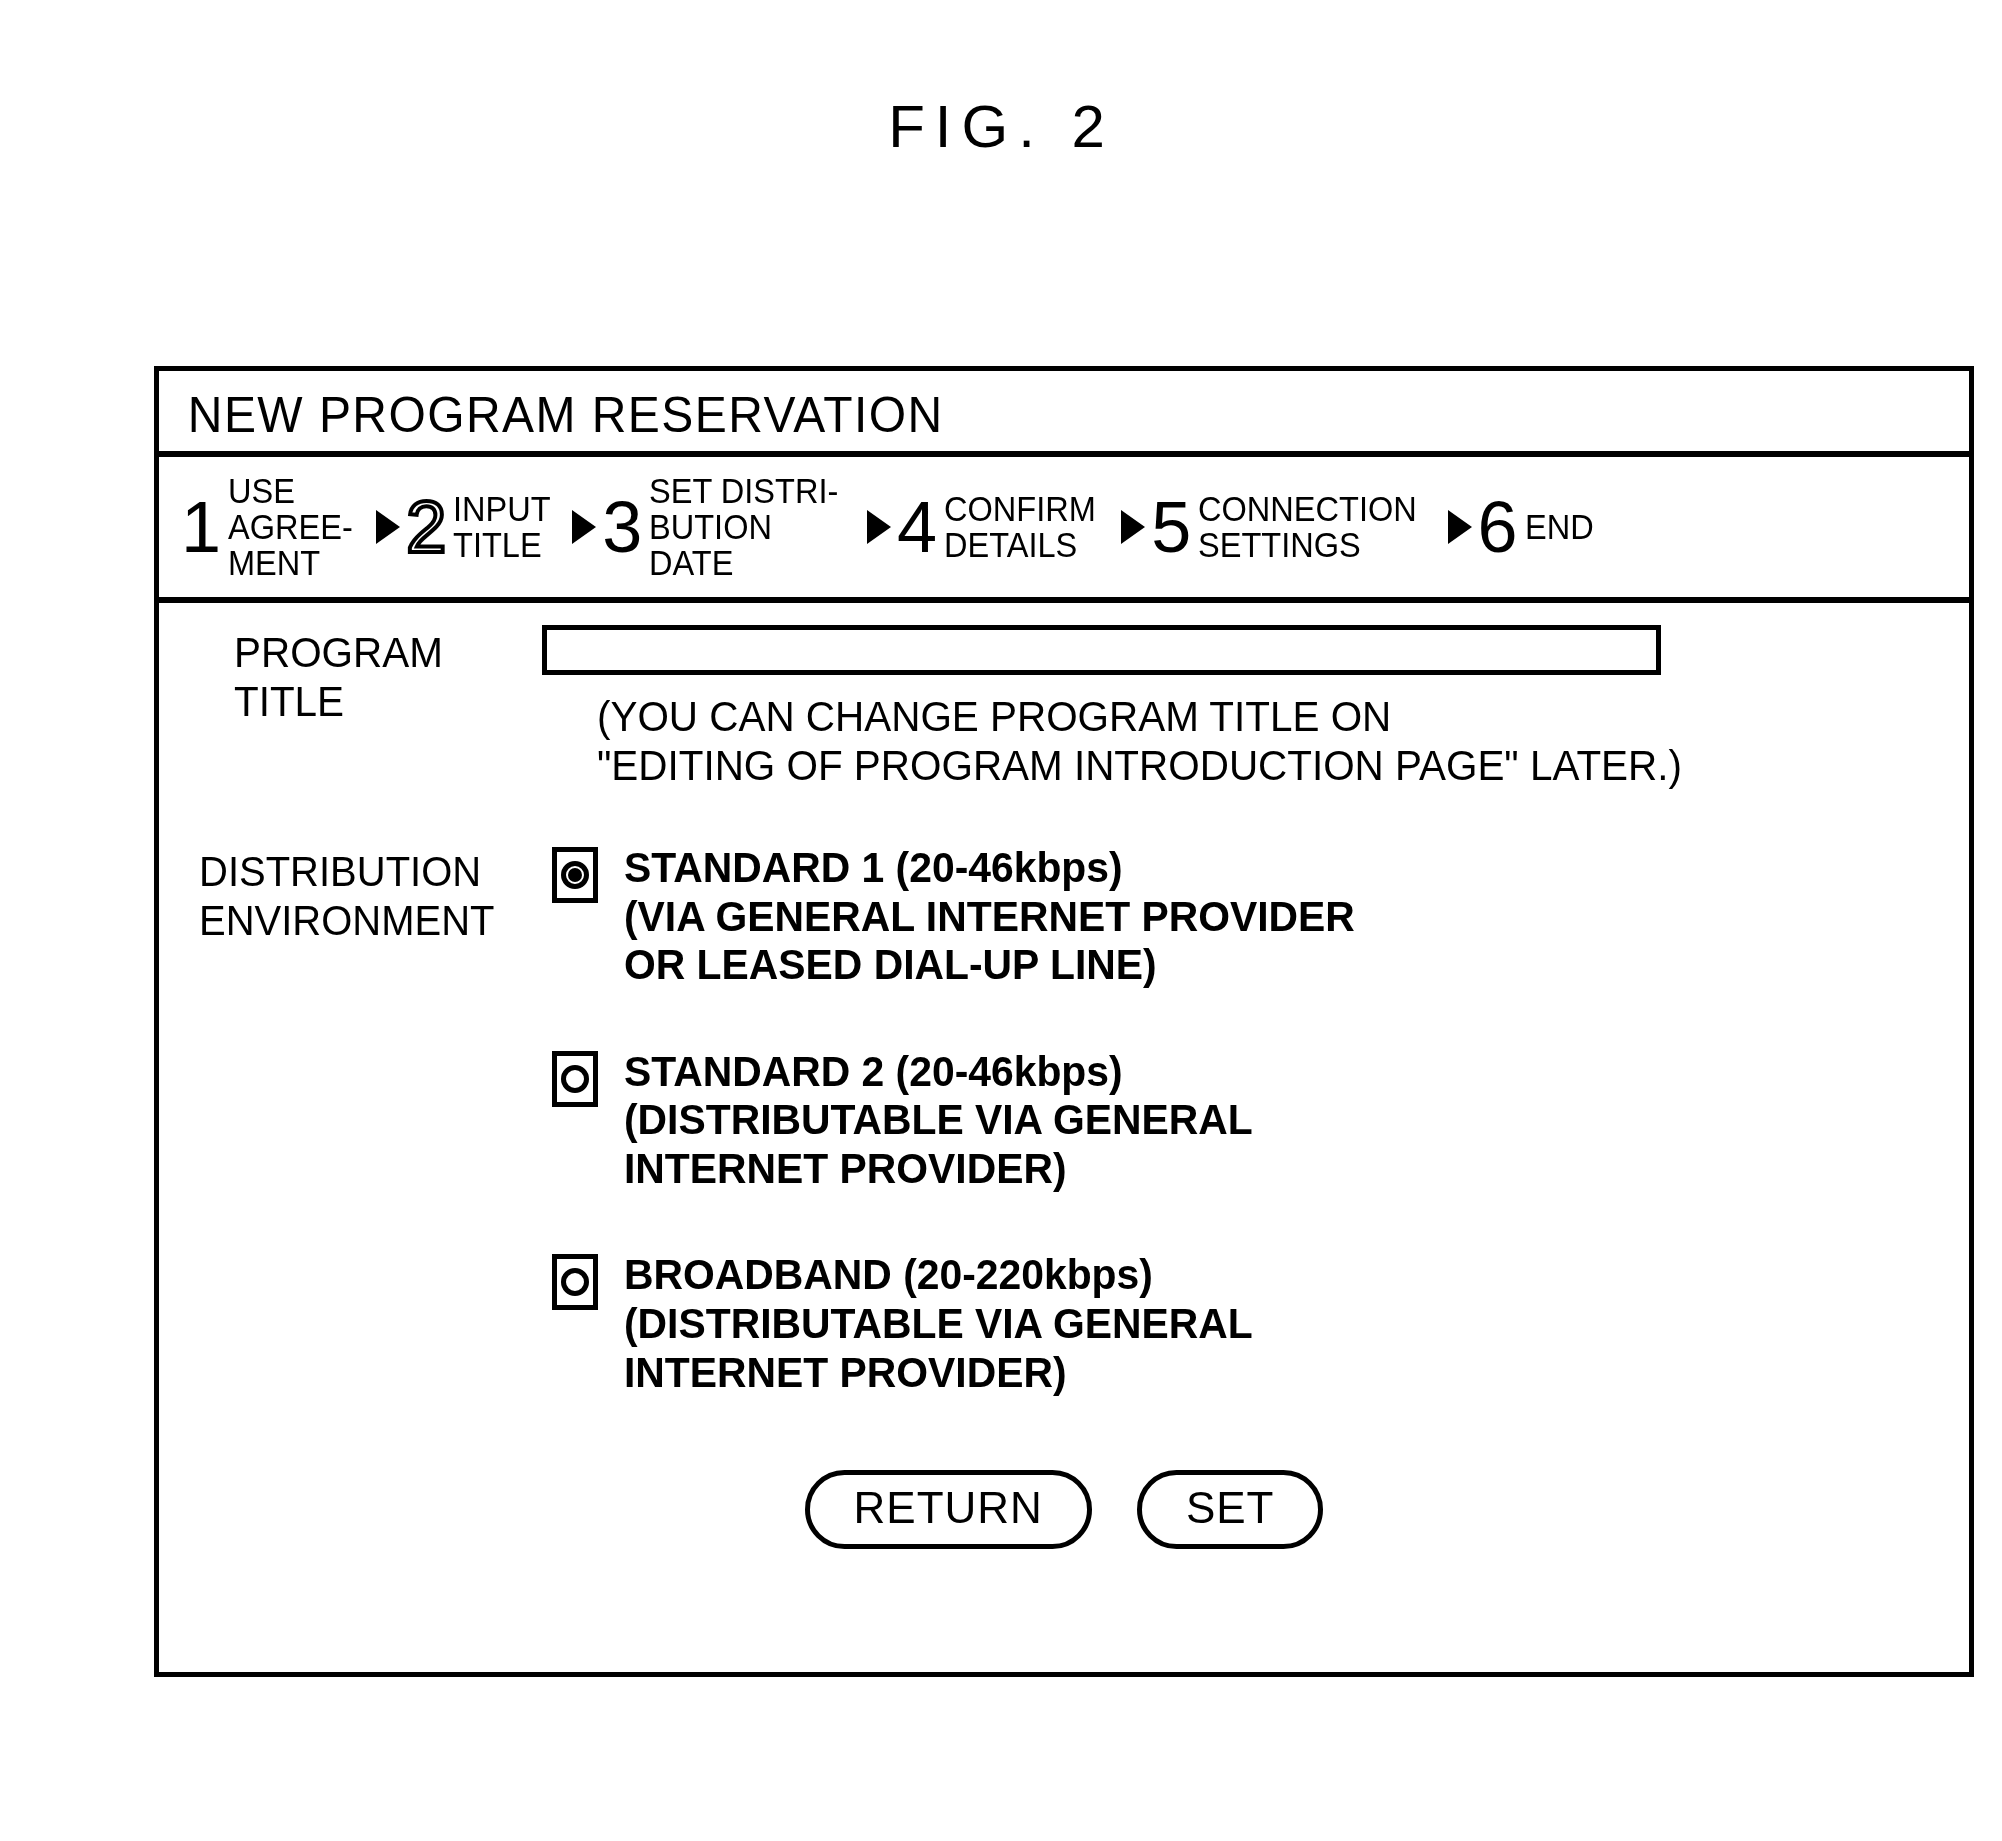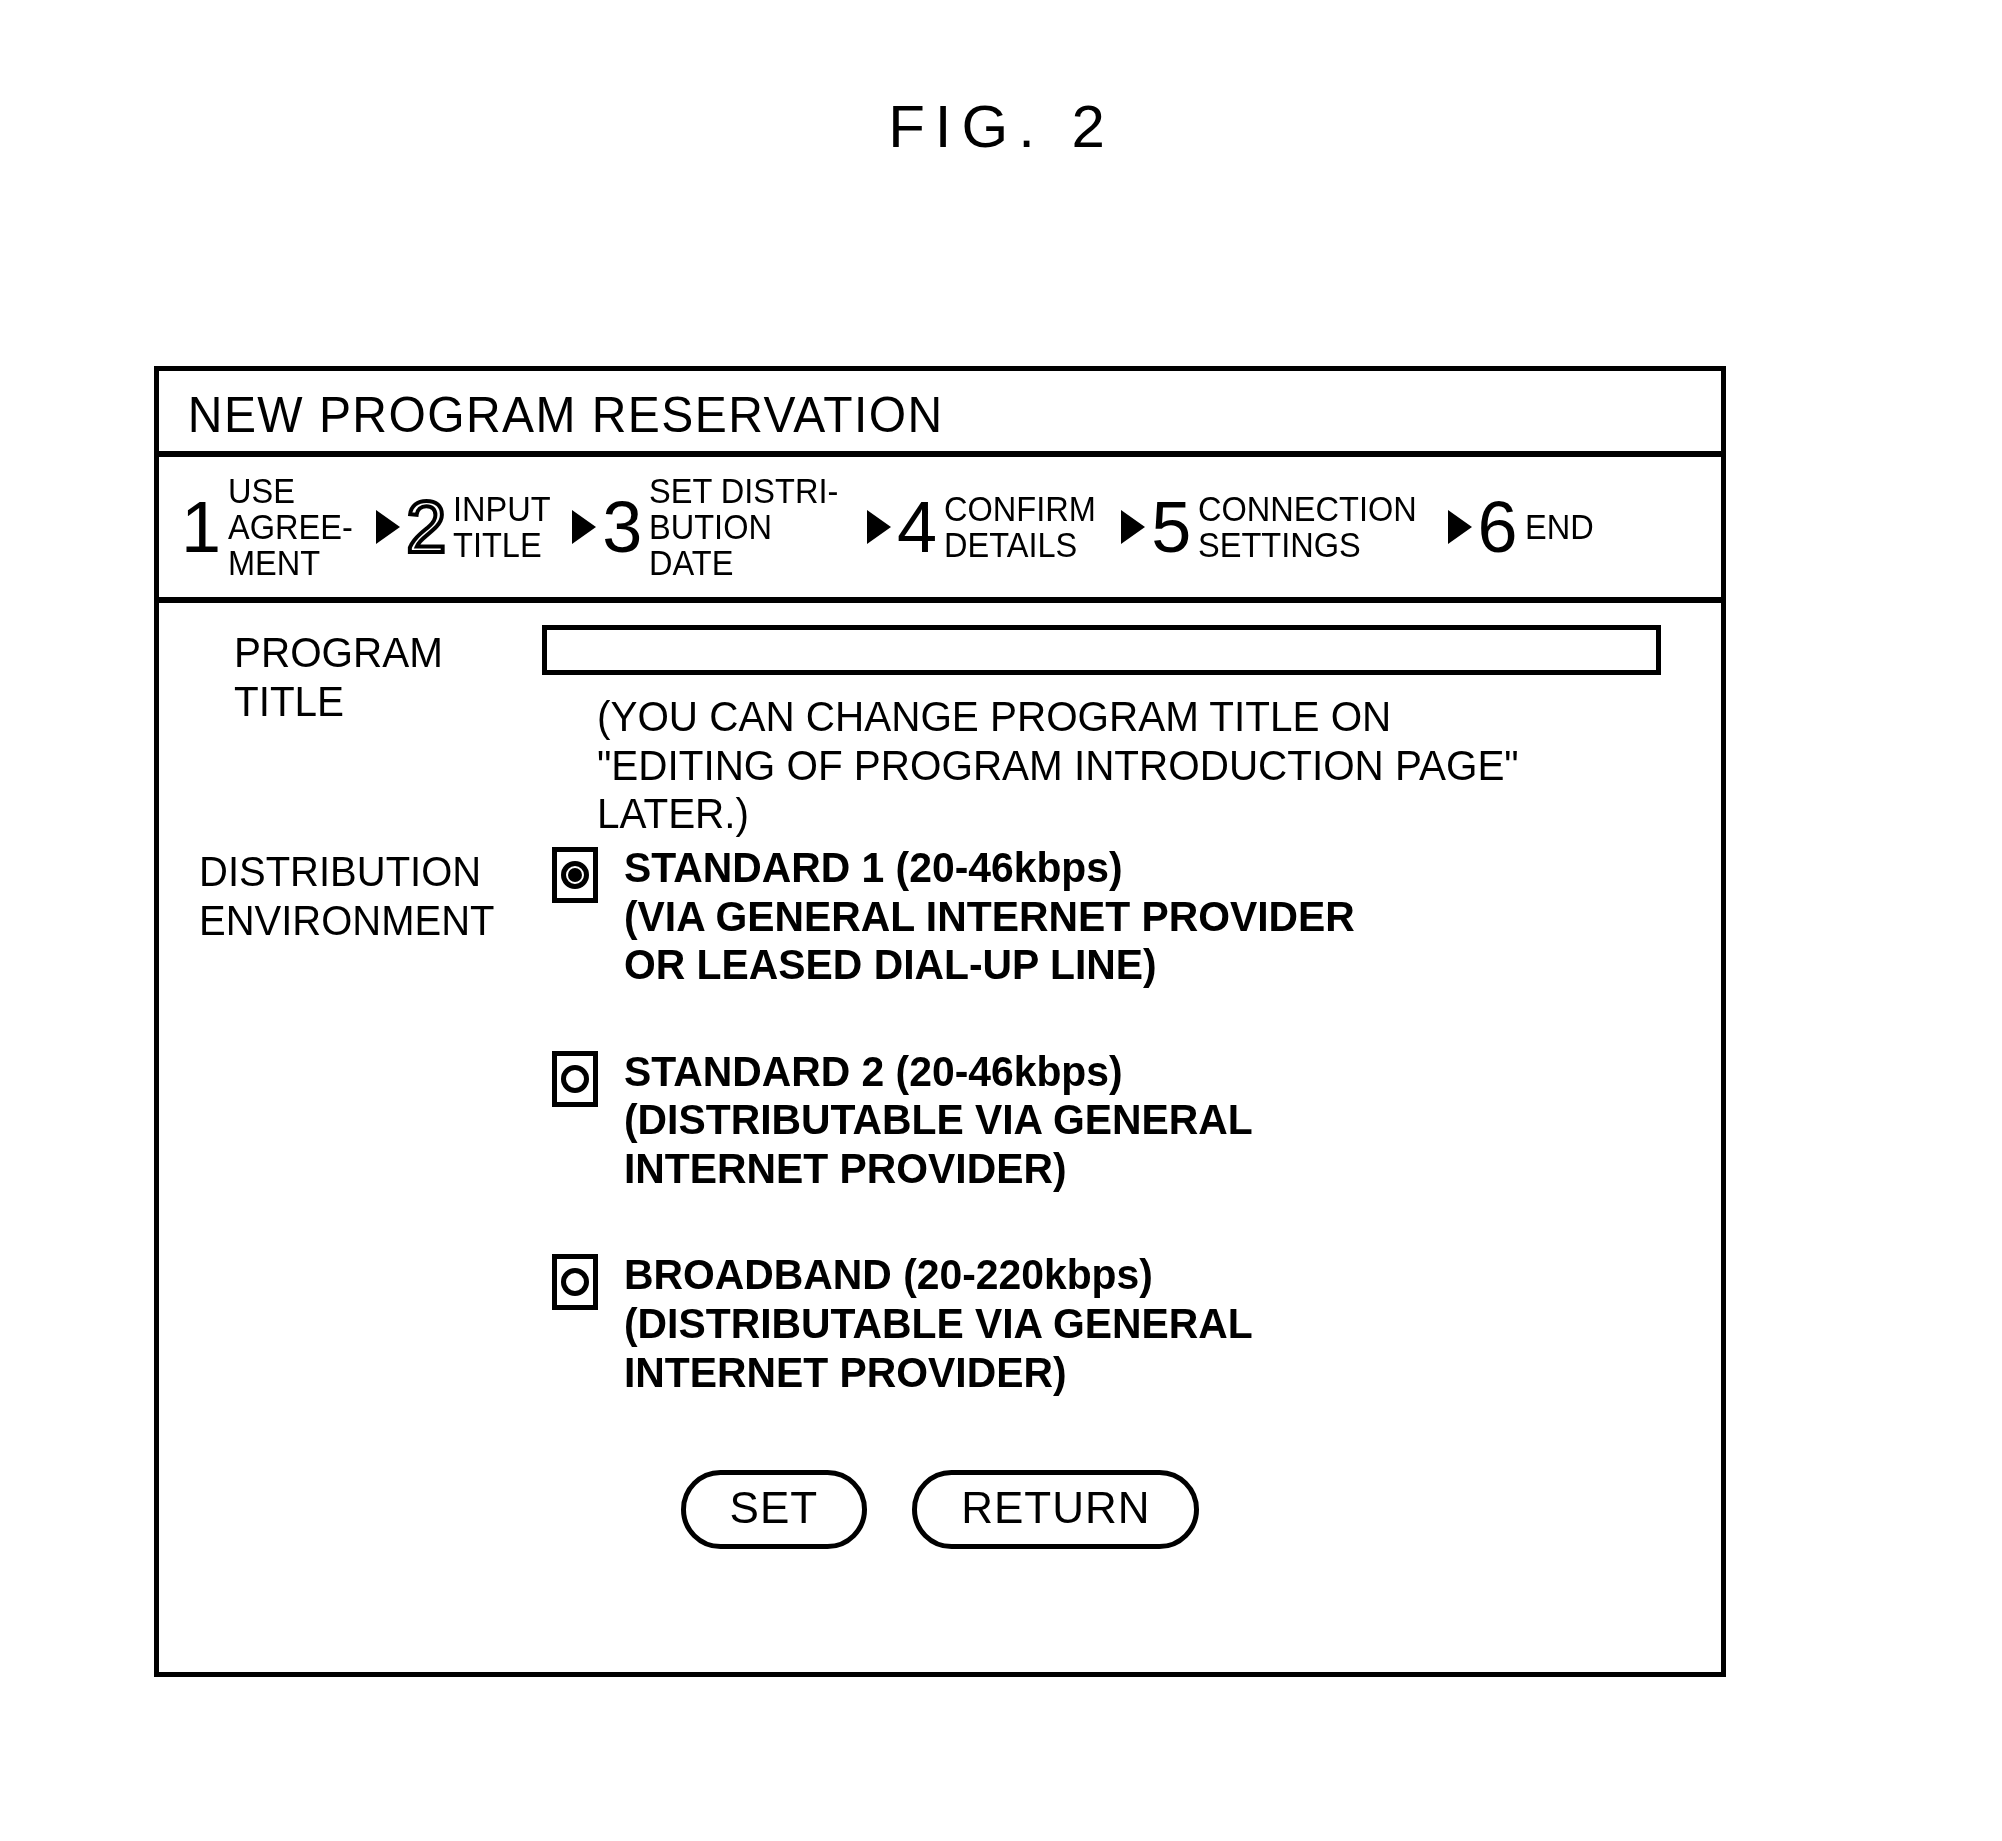--- a/index.html
+++ b/index.html
@@ -27,21 +27,21 @@
     letter-spacing: 10px;
     font-weight: 400;
     font-family: "Liberation Sans", sans-serif;
   }
 
   
   .dialog {
     position: absolute;
     left: 154px;
     top: 366px;
-    width: 1572px;
+    width: 1820px;
     height: 1311px;
     border: 5px solid #000;
     box-sizing: border-box;
     background: #fff;
   }
 
   
   .title-bar {
     position: absolute;
     left: 0;
@@ -350,20 +350,20 @@
           <span class="radio"></span>
           <span class="option-text">BROADBAND (20-220kbps)
 (DISTRIBUTABLE VIA GENERAL
   INTERNET PROVIDER)</span>
         </div>
 
       </div>
     </div>
 
     <div class="button-row">
+      <button class="pill-btn">RETURN</button>
       <button class="pill-btn">SET</button>
-      <button class="pill-btn">RETURN</button>
     </div>
 
   </div>
 
 </div>
 
 
 </body></html>

